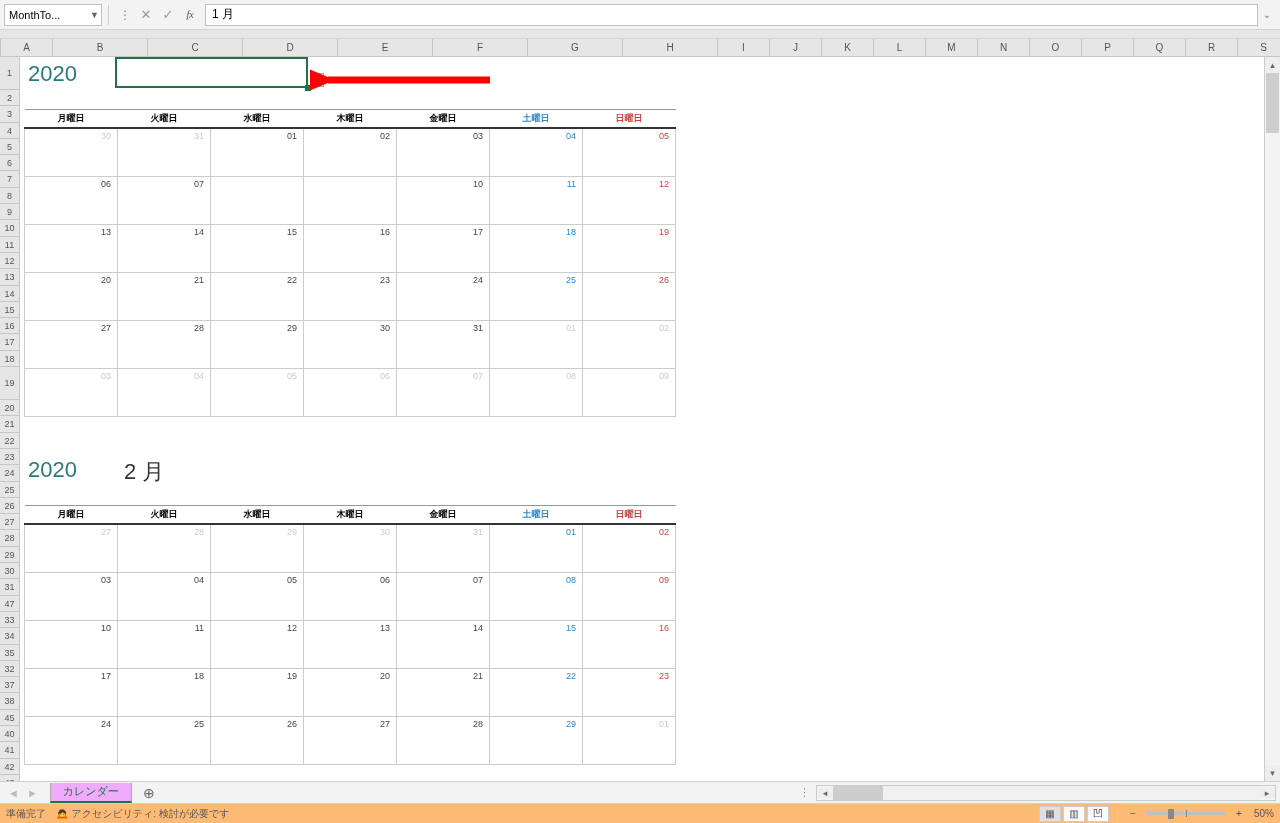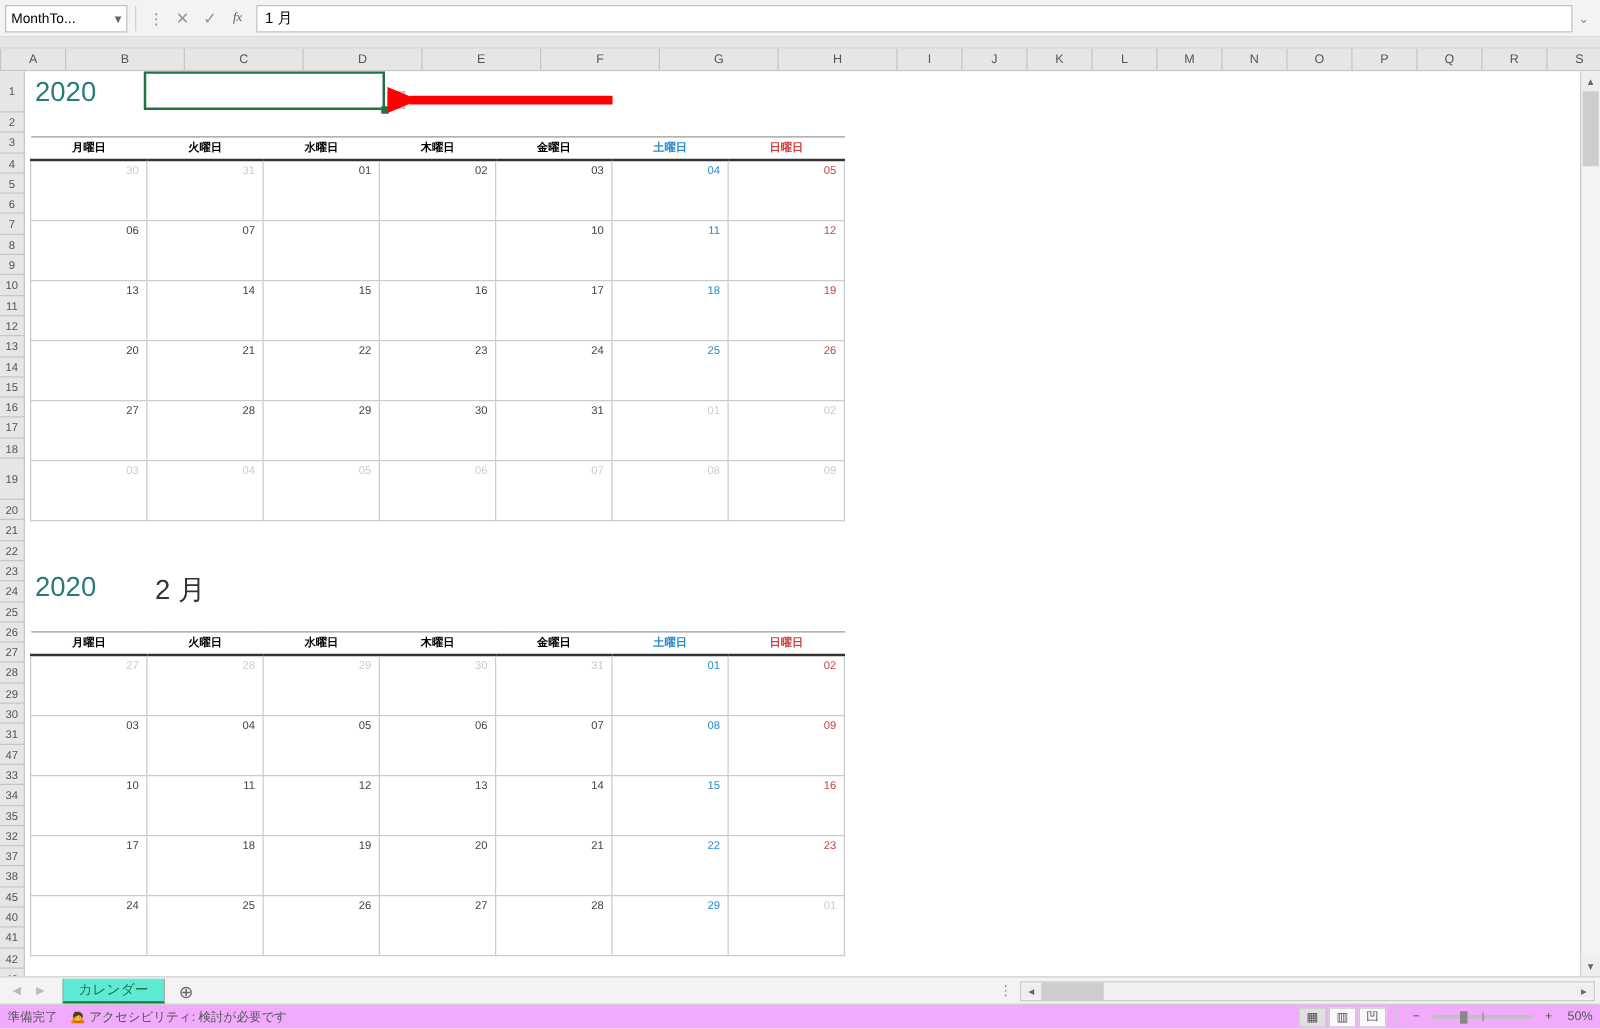--- a/index.html
+++ b/index.html
@@ -55,31 +55,31 @@
 
 .tooltip { position: absolute; background: #ffffe1; border: 1px solid #808080; padding: 6px 8px; font-size: 10px; line-height: 1.5; width: 158px; z-index: 10; color: #333; }
 
 
 .arrow-overlay { position: absolute; z-index: 20; pointer-events: none; }
 
 
 .sheet-tabs-bar { position: absolute; bottom: 20px; left: 0; right: 0; height: 22px; background: #f3f3f3; border-top: 1px solid #d0d0d0; display: flex; align-items: center; }
 .tab-nav { display: flex; padding: 0 8px; gap: 8px; color: #bbb; font-size: 11px; }
 .tab-nav span { cursor: pointer; }
-.sheet-tab { height: 20px; padding: 0 12px; background: #5eead4; border: 1px solid #aaa; border-top: none; border-bottom: 2px solid #217346; display: flex; align-items: center; font-size: 11px; color: #217346; margin-left: 4px; }
+.sheet-tab { height: 20px; padding: 0 12px; background: #f0abfc; border: 1px solid #aaa; border-top: none; border-bottom: 2px solid #217346; display: flex; align-items: center; font-size: 11px; color: #217346; margin-left: 4px; }
 .add-sheet { width: 22px; height: 22px; display: flex; align-items: center; justify-content: center; color: #666; font-size: 14px; margin-left: 6px; }
 .tabs-spacer { flex: 1; }
 .tabs-dots { color: #888; padding: 0 6px; }
 .hscroll { width: 460px; height: 16px; background: #f3f3f3; border: 1px solid #ccc; display: flex; align-items: center; margin-right: 4px; }
 .hscroll-btn { width: 16px; text-align: center; font-size: 9px; color: #666; background: #eee; }
 .hscroll-track { flex: 1; background: #f0f0f0; height: 14px; position: relative; }
 .hscroll-thumb { position: absolute; left: 0; width: 50px; height: 14px; background: #cdcdcd; }
 
 
-.status-bar { position: absolute; bottom: 0; left: 0; right: 0; height: 20px; background: #f0abfc; border-top: 1px solid #d0d0d0; display: flex; align-items: center; padding: 0 6px; font-size: 10px; color: #555; }
+.status-bar { position: absolute; bottom: 0; left: 0; right: 0; height: 20px; background: #fdba74; border-top: 1px solid #d0d0d0; display: flex; align-items: center; padding: 0 6px; font-size: 10px; color: #555; }
 .status-left { display: flex; align-items: center; gap: 10px; }
 .status-right { margin-left: auto; display: flex; align-items: center; gap: 2px; }
 .view-btn { width: 22px; height: 16px; border: 1px solid #ccc; background: #fafafa; display: flex; align-items: center; justify-content: center; font-size: 10px; }
 .view-btn.active { background: #e0e0e0; }
 .zoom-sep { width: 1px; height: 14px; background: #ccc; margin: 0 6px; }
 .zoom-btn { width: 14px; text-align: center; cursor: pointer; }
 .zoom-slider { width: 80px; height: 3px; background: #c0c0c0; position: relative; margin: 0 4px; }
 .zoom-slider::before { content: ''; position: absolute; left: 50%; top: -2px; width: 1px; height: 7px; background: #888; }
 .zoom-thumb { position: absolute; top: -3px; left: 28%; width: 6px; height: 10px; background: #888; }
 .zoom-pct { margin-left: 6px; }

